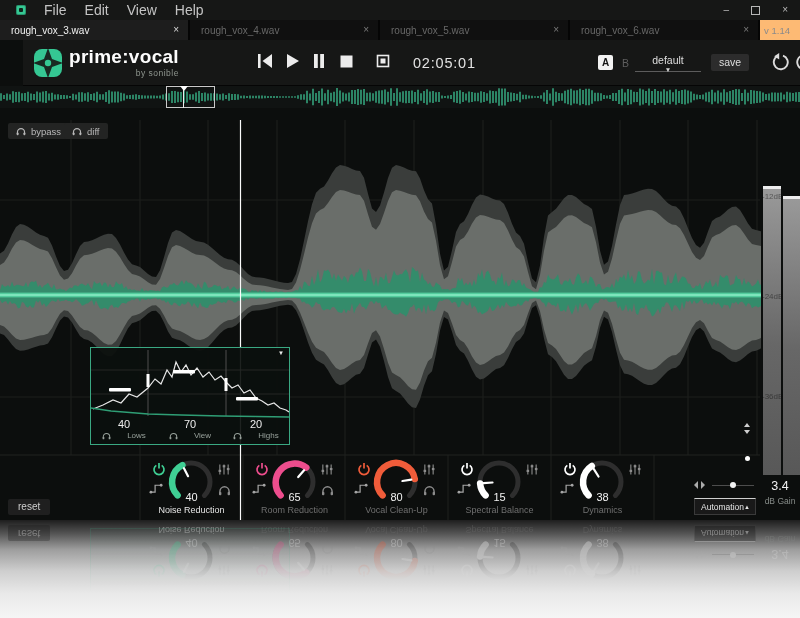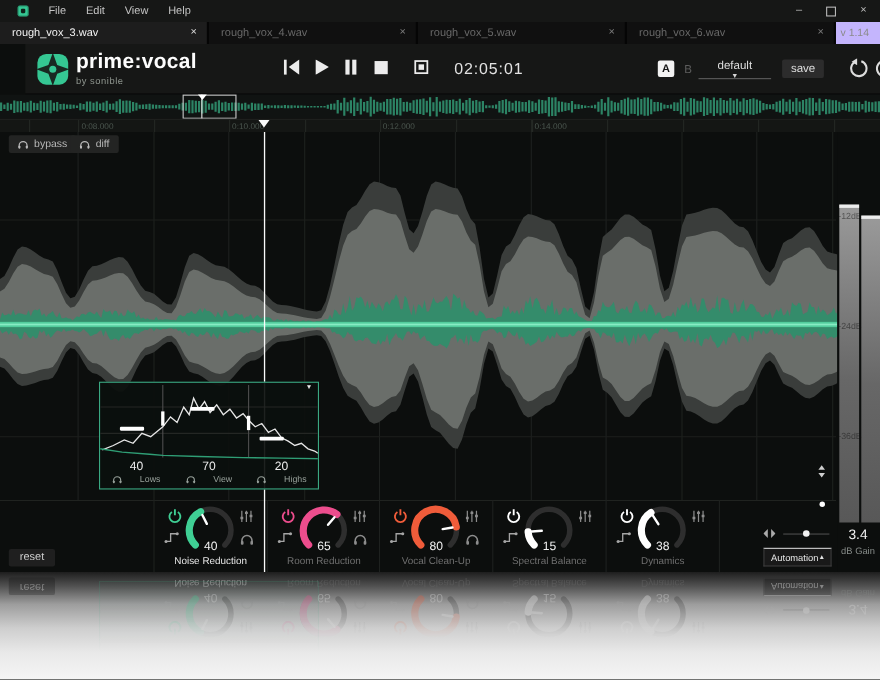--- a/index.html
+++ b/index.html
@@ -5,42 +5,42 @@
   html,body{margin:0;padding:0;background:#000;}
   .app{position:relative;width:800px;height:618px;background:#0c0e0d;overflow:hidden;
        font-family:"Liberation Sans",sans-serif;-webkit-font-smoothing:antialiased;}
 
   
   .menubar{position:absolute;top:0;left:0;width:800px;height:20px;background:#161716;
            display:flex;align-items:center;}
   .mini-logo{width:10px;height:10px;margin-left:16px;border-radius:2px;background:#35c793;
              box-shadow:inset 0 0 0 1px rgba(0,0,0,.25);position:relative;}
   .mini-logo:after{content:"";position:absolute;left:3px;top:3px;width:4px;height:4px;background:#10221b;border-radius:1px;}
-  .menu-item{font-size:10px;color:#c4c4c4;margin-left:18px;cursor:default;}
+  .menu-item{font-size:14px;color:#c4c4c4;margin-left:18px;cursor:default;}
   .win-controls{position:absolute;right:12px;top:0;height:20px;display:flex;align-items:center;gap:22px;color:#b8b8b8;}
   .win-glyph{font-size:10px;line-height:10px;}
   .win-max{width:7px;height:7px;border:1px solid #b8b8b8;}
 
   
-  .tabbar{position:absolute;top:20px;left:0;width:800px;height:20px;background:#c4b5fd;display:flex;}
+  .tabbar{position:absolute;top:20px;left:0;width:800px;height:20px;background:#fdba74;display:flex;}
   .tab{width:168px;height:20px;display:flex;align-items:center;justify-content:space-between;
        padding:0 9px 0 11px;background:#101010;border-right:2px solid #050505;box-sizing:content-box;}
   .tab .tab-label{font-size:10px;color:#686868;}
   .tab .tab-close{font-size:10px;color:#7a7a7a;line-height:10px;}
   .tab.active{background:#1d1d1d;}
   .tab.active .tab-label{color:#f2f2f2;}
   .tab.active .tab-close{color:#d8d8d8;}
   .version{position:absolute;right:10px;top:25px;font-size:9.5px;color:#8b8b8b;}
 
   
   .header{position:absolute;top:40px;left:0;width:800px;height:46px;background:#161716;border-bottom:1px solid #050505;box-sizing:border-box;margin-left:23px;}
   .logo-svg{position:absolute;left:10px;top:8px;}
   .title-block{position:absolute;left:46px;top:6px;}
   .app-name{font-size:19px;font-weight:bold;color:#fdfdfd;letter-spacing:.3px;}
-  .byline{font-size:8.5px;color:#8f968f;text-align:left;margin-top:0px;letter-spacing:.5px;}
+  .byline{font-size:8.5px;color:#8f968f;text-align:right;margin-top:0px;letter-spacing:.5px;}
   .transport{position:absolute;left:234px;top:13px;display:flex;align-items:center;gap:11px;}
   .tbtn{width:16px;height:16px;display:flex;align-items:center;justify-content:center;}
   .timecode{position:absolute;left:390px;top:15px;font-size:14.5px;color:#e2e2e2;letter-spacing:.8px;}
   .ab-toggle{position:absolute;left:575px;top:15px;display:flex;align-items:center;gap:9px;}
   .ab-a{width:15px;height:15px;background:#f2f2f2;color:#141414;font-size:10px;font-weight:bold;
         display:flex;align-items:center;justify-content:center;border-radius:2px;}
   .ab-b{font-size:10.5px;color:#5e5e5e;}
   .preset{position:absolute;left:612px;top:14px;width:66px;height:17px;border-bottom:1px solid #5c5c5c;
           display:flex;align-items:center;justify-content:space-between;flex-direction:column;}
   .preset-value{font-size:10.5px;color:#dedede;}
@@ -239,27 +239,20 @@
 
   <div class="overview">
     <svg id="ov-svg" width="800" height="22">
         <path d="M1 7.2V14.8M4 9.0V13.0M7 7.4V14.6M10 8.3V13.7M13 5.3V16.7M16 6.0V16.0M19 5.8V16.2M22 7.3V14.7M25 6.9V15.1M28 5.7V16.3M31 7.4V14.6M34 7.9V14.1M37 5.5V16.5M40 6.6V15.4M43 5.4V16.6M46 5.1V16.9M49 7.4V14.6M52 6.7V15.3M55 8.5V13.5M58 8.3V13.7M61 9.1V12.9M64 9.0V13.0M67 9.3V12.7M70 9.9V12.1M73 7.8V14.2M76 8.5V13.5M79 6.3V15.7M82 6.3V15.7M85 7.3V14.7M88 6.3V15.7M91 8.1V13.9M94 7.2V14.8M97 5.7V16.3M100 8.3V13.7M103 8.2V13.8M106 6.1V15.9M109 4.3V17.7M112 5.5V16.5M115 5.4V16.6M118 5.5V16.5M121 6.8V15.2M124 7.5V14.5M127 9.2V12.8M130 8.9V13.1M133 8.8V13.2M136 8.3V13.7M139 9.1V12.9M142 9.2V12.8M145 9.4V12.6M148 9.6V12.4M151 9.6V12.4M154 9.6V12.4M157 9.7V12.3M160 9.6V12.4M163 8.4V13.6M166 7.5V14.5M169 7.3V14.7M172 5.0V17.0M175 5.1V16.9M178 5.7V16.3M181 5.9V16.1M184 4.8V17.2M187 5.5V16.5M190 8.2V13.8M193 8.2V13.8M196 6.4V15.6M199 5.1V16.9M202 7.1V14.9M205 6.5V15.5M208 7.6V14.4M211 7.2V14.8M214 7.2V14.8M217 7.4V14.6M220 8.2V13.8M223 7.5V14.5M226 9.1V12.9M229 7.3V14.7M232 8.1V13.9M235 8.0V14.0M238 8.2V13.8M241 9.8V12.2M244 9.4V12.6M247 10.0V12.0M250 9.6V12.4M253 9.7V12.3M256 9.8V12.2M259 9.5V12.5M262 9.6V12.4M265 9.7V12.3M268 10.0V12.0M271 9.9V12.1M274 10.0V12.0M277 10.1V11.9M280 10.3V11.7M283 10.3V11.7M286 10.3V11.7M289 10.3V11.7M292 10.3V11.7M295 10.3V11.7M298 9.2V12.8M301 8.3V13.7M304 8.2V13.8M307 4.8V17.2M310 7.5V14.5M313 2.8V19.2M316 6.9V15.1M319 5.1V16.9M322 2.6V19.4M325 7.2V14.8M328 3.8V18.2M331 6.8V15.2M334 5.8V16.2M337 2.0V20.0M340 4.6V17.4M343 6.4V15.6M346 7.4V14.6M349 6.5V15.5M352 3.9V18.1M355 4.0V18.0M358 2.9V19.1M361 3.7V18.3M364 3.0V19.0M367 6.7V15.3M370 6.5V15.5M373 7.3V14.7M376 5.2V16.8M379 4.5V17.5M382 4.3V17.7M385 3.5V18.5M388 5.7V16.3M391 2.3V19.7M394 6.9V15.1M397 2.2V19.8M400 6.3V15.7M403 5.3V16.7M406 4.7V17.3M409 5.0V17.0M412 4.4V17.6M415 5.9V16.1M418 3.8V18.2M421 7.3V14.7M424 4.9V17.1M427 3.2V18.8M430 5.6V16.4M433 5.0V17.0M436 6.2V15.8M439 5.9V16.1M442 9.6V12.4M445 10.0V12.0M448 9.6V12.4M451 9.1V12.9M454 5.8V16.2M457 5.0V17.0M460 4.2V17.8M463 6.1V15.9M466 7.4V14.6M469 5.6V16.4M472 6.0V16.0M475 6.7V15.3M478 6.7V15.3M481 5.2V16.8M484 6.1V15.9M487 7.3V14.7M490 4.4V17.6M493 4.9V17.1M496 5.3V16.7M499 2.2V19.8M502 2.6V19.4M505 2.5V19.5M508 6.0V16.0M511 6.4V15.6M514 7.1V14.9M517 7.7V14.3M520 5.8V16.2M523 8.8V13.2M526 8.8V13.2M529 9.4V12.6M532 9.8V12.2M535 10.3V11.7M538 9.9V12.1M541 9.3V12.7M544 6.5V15.5M547 4.0V18.0M550 7.4V14.6M553 2.3V19.7M556 5.7V16.3M559 6.9V15.1M562 7.3V14.7M565 4.8V17.2M568 3.7V18.3M571 2.7V19.3M574 4.5V17.5M577 4.3V17.7M580 2.7V19.3M583 4.0V18.0M586 2.7V19.3M589 2.7V19.3M592 4.2V17.8M595 6.7V15.3M598 6.8V15.2M601 7.3V14.7M604 9.1V12.9M607 9.5V12.5M610 9.1V12.9M613 7.0V15.0M616 7.1V14.9M619 4.1V17.9M622 2.8V19.2M625 6.4V15.6M628 3.0V19.0M631 3.8V18.2M634 5.7V16.3M637 6.1V15.9M640 2.5V19.5M643 3.4V18.6M646 5.0V17.0M649 2.6V19.4M652 5.1V16.9M655 3.0V19.0M658 5.0V17.0M661 5.5V16.5M664 3.2V18.8M667 5.3V16.7M670 3.8V18.2M673 6.2V15.8M676 3.3V18.7M679 5.0V17.0M682 3.9V18.1M685 3.4V18.6M688 4.5V17.5M691 5.5V16.5M694 7.7V14.3M697 8.5V13.5M700 9.0V13.0M703 8.5V13.5M706 6.4V15.6M709 5.7V16.3M712 3.7V18.3M715 6.6V15.4M718 4.4V17.6M721 6.5V15.5M724 3.2V18.8M727 6.2V15.8M730 4.9V17.1M733 4.0V18.0M736 2.9V19.1M739 3.2V18.8M742 7.1V14.9M745 3.5V18.5M748 6.8V15.2M751 4.1V17.9M754 4.5V17.5M757 5.1V16.9M760 5.2V16.8M763 6.6V15.4M766 8.1V13.9M769 7.6V14.4M772 6.4V15.6M775 6.6V15.4M778 6.7V15.3M781 6.5V15.5M784 8.5V13.5M787 5.7V16.3M790 6.5V15.5M793 6.9V15.1M796 6.2V15.8M799 6.0V16.0" stroke="#2c8465" stroke-width="2" fill="none"></path>
       </svg>
     <div class="ov-selection"></div>
     <div class="ov-playhead"></div>
     <div class="ov-ph-tri"></div>
   </div>
 
-  <div class="ruler">
-    <span class="ruler-label" style="left:74px">0:08.000</span>
-    <span class="ruler-label" style="left:211px">0:10.000</span>
-    <span class="ruler-label" style="left:348px">0:12.000</span>
-    <span class="ruler-label" style="left:486px">0:14.000</span>
-    <div class="ruler-ph-tri"></div>
-  </div>
 
   <div class="stage">
     <svg id="stage-svg" width="800" height="400">
       <g id="grid-g">
           <line x1="71" y1="0" x2="71" y2="335" stroke="#1e211f"></line>
           <line x1="140" y1="0" x2="140" y2="335" stroke="#1e211f"></line>
           <line x1="208" y1="0" x2="208" y2="335" stroke="#1e211f"></line>
           <line x1="277" y1="0" x2="277" y2="335" stroke="#1e211f"></line>
           <line x1="345" y1="0" x2="345" y2="335" stroke="#1e211f"></line>
           <line x1="414" y1="0" x2="414" y2="335" stroke="#1e211f"></line>

